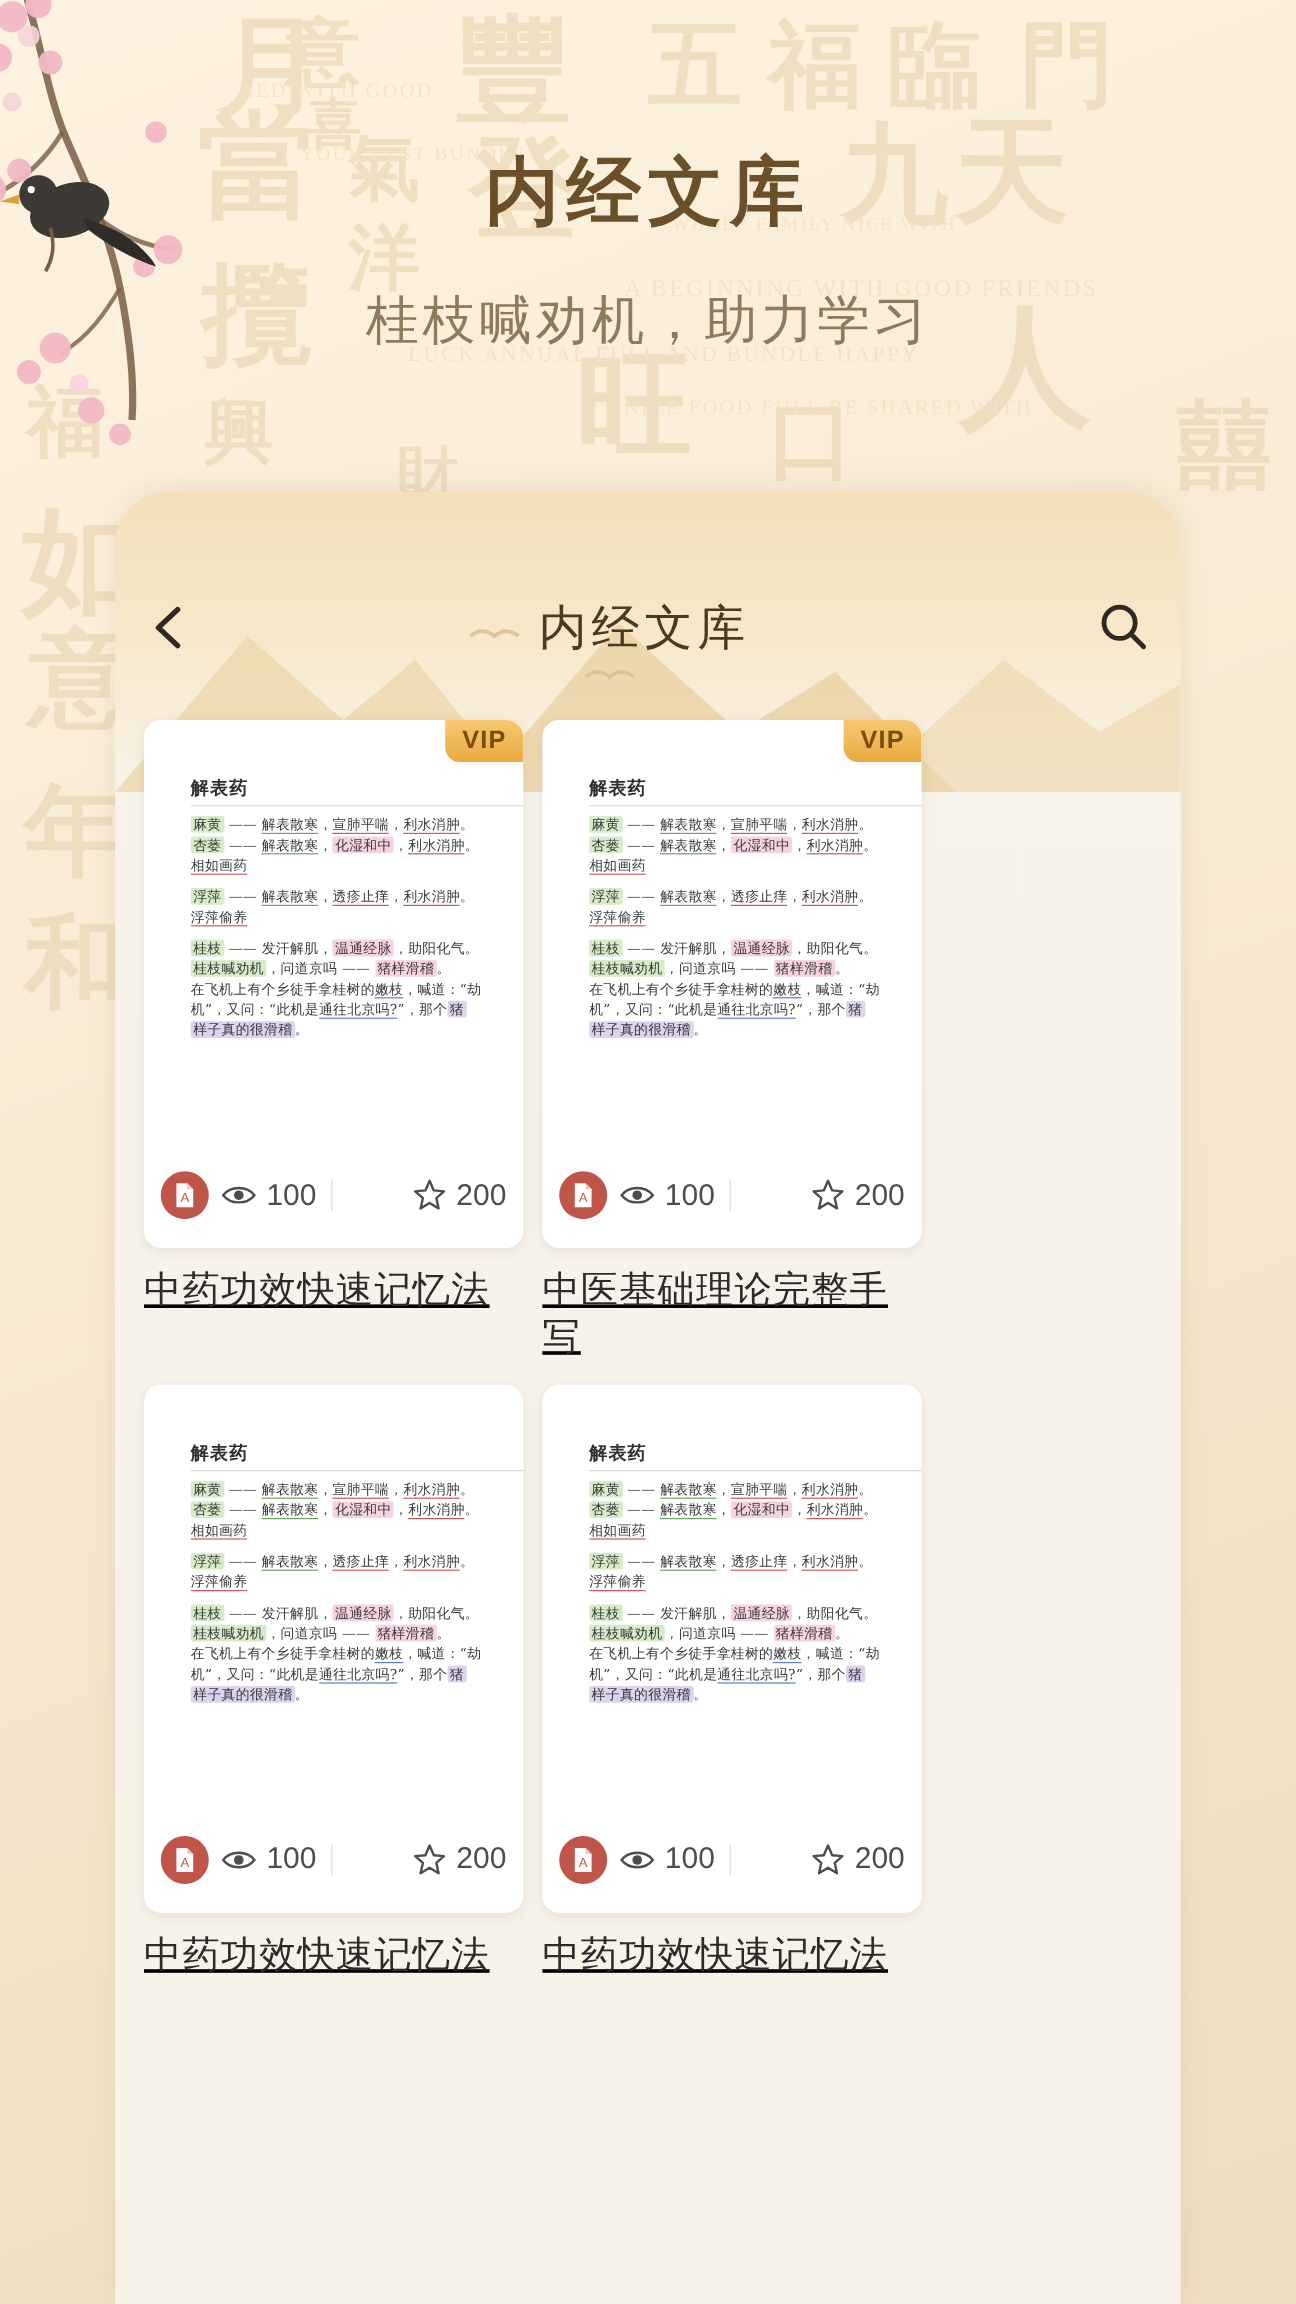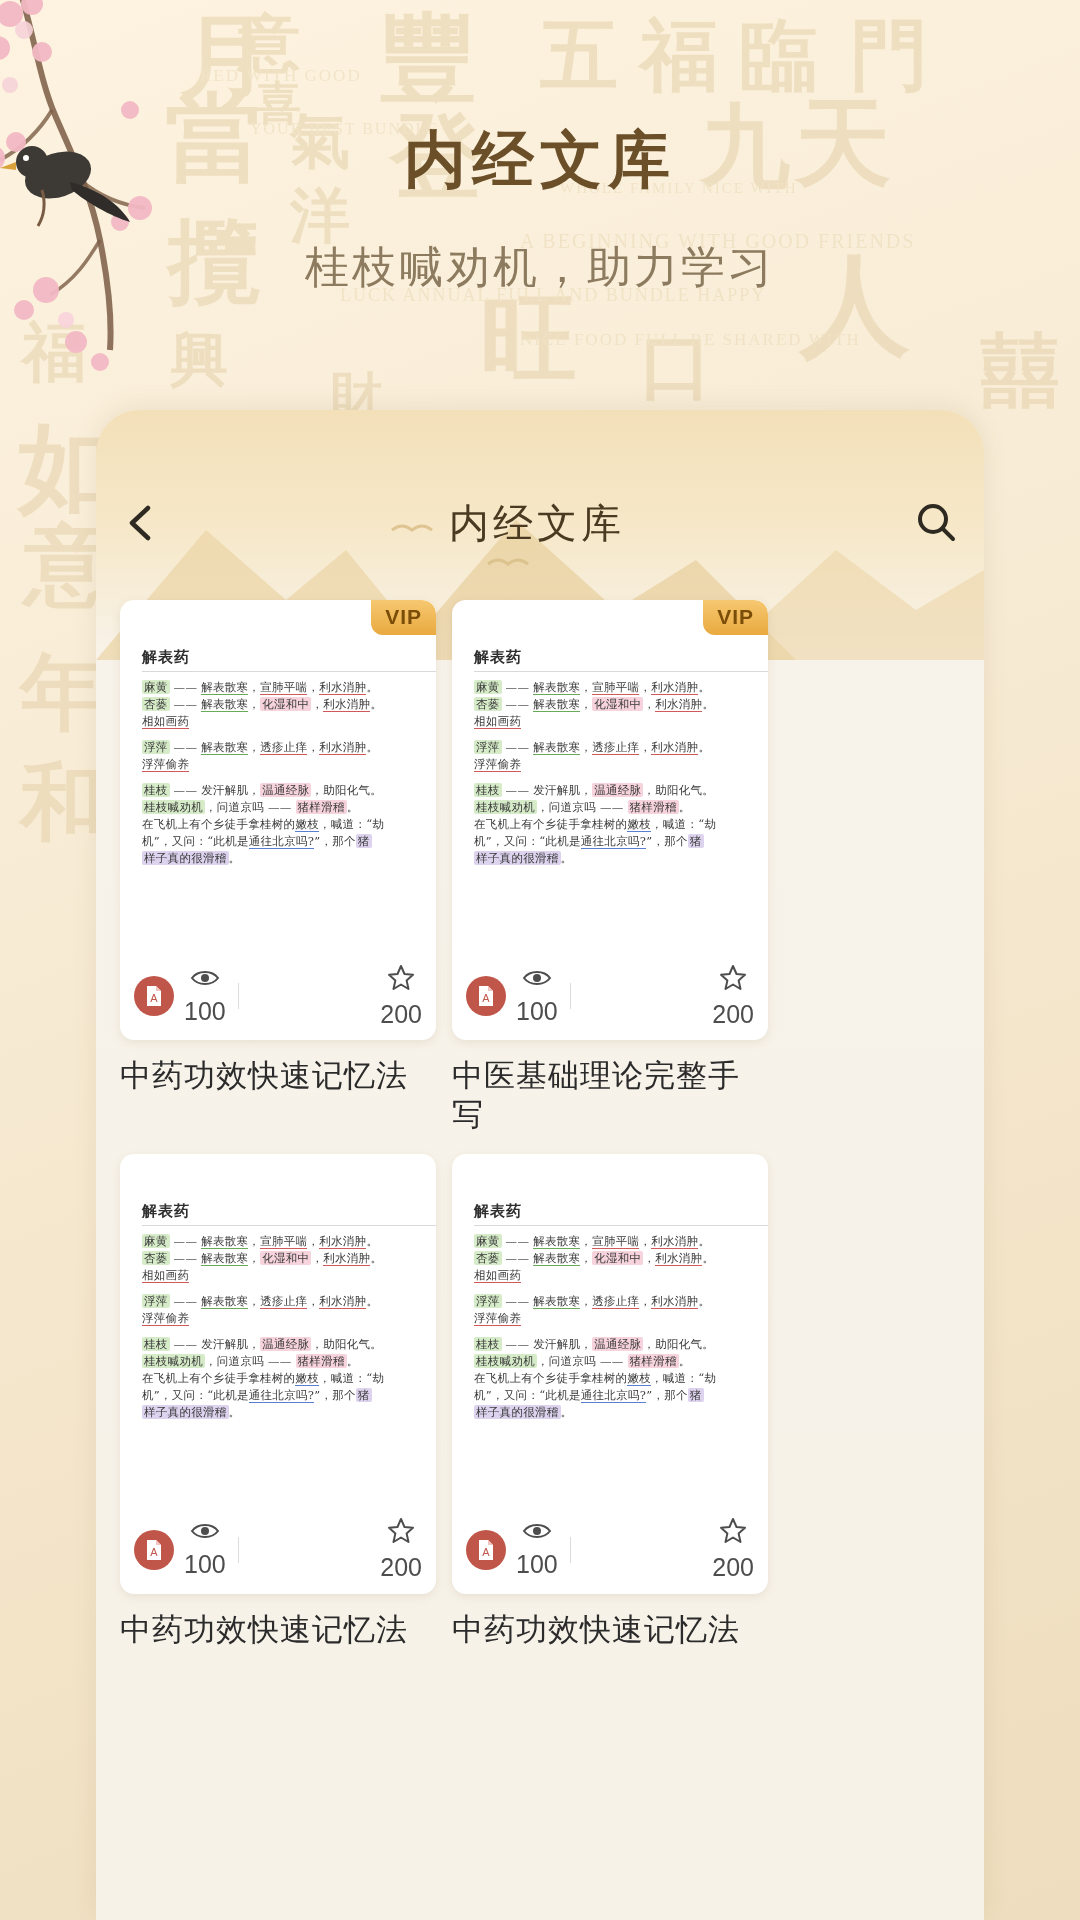--- a/index.html
+++ b/index.html
@@ -138,20 +138,21 @@
     top: 190px;
     left: 24px;
     width: 840px;
     display: flex;
     flex-wrap: wrap;
     gap: 20px 16px;
   }
   .doc-item {
     width: 316px;
     margin-left: 0;
+    text-decoration: underline;
   }
   .doc-card {
     position: relative;
     width: 316px;
     height: 440px;
     background: #ffffff;
     border-radius: 14px;
     box-shadow: 0 3px 10px rgba(130,110,70,0.13);
     overflow: hidden;
   }
@@ -166,21 +167,21 @@
     letter-spacing: 1px;
     padding: 5px 14px 6px 14px;
     border-radius: 0 14px 0 12px;
     font-family: "Liberation Sans", sans-serif;
   }
 
   
   .note {
     position: absolute;
     top: 48px;
-    left: 0;
+    left: 17px;
     width: 342px;
     height: 300px;
     padding: 0 22px;
     box-sizing: border-box;
     font-family: "DejaVu Serif", serif;
     color: #3a3a3a;
   }
   .note-title {
     font-size: 15px;
     font-weight: bold;
@@ -231,21 +232,20 @@
     justify-content: center;
     flex: 0 0 auto;
   }
   .stat {
     display: flex;
     align-items: center;
     gap: 8px;
     font-size: 25px;
     color: #4d4d4d;
     font-family: "Liberation Sans", sans-serif;
-    flex-direction: column;
   }
   .divider {
     width: 1px;
     height: 26px;
     background: #dcdcdc;
     margin: 0 2px;
   }
   .spacer { flex: 1 1 auto; }
 
   .doc-title {

